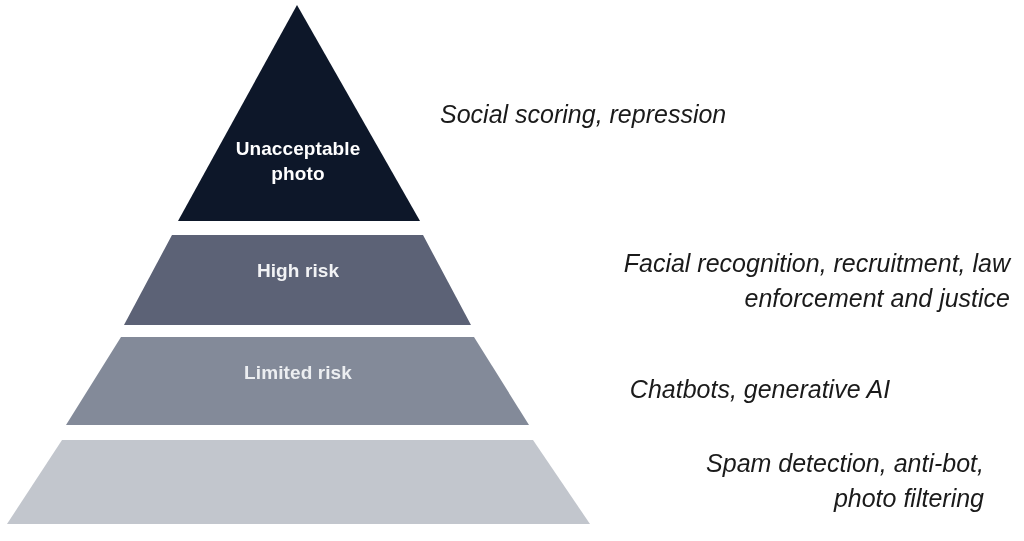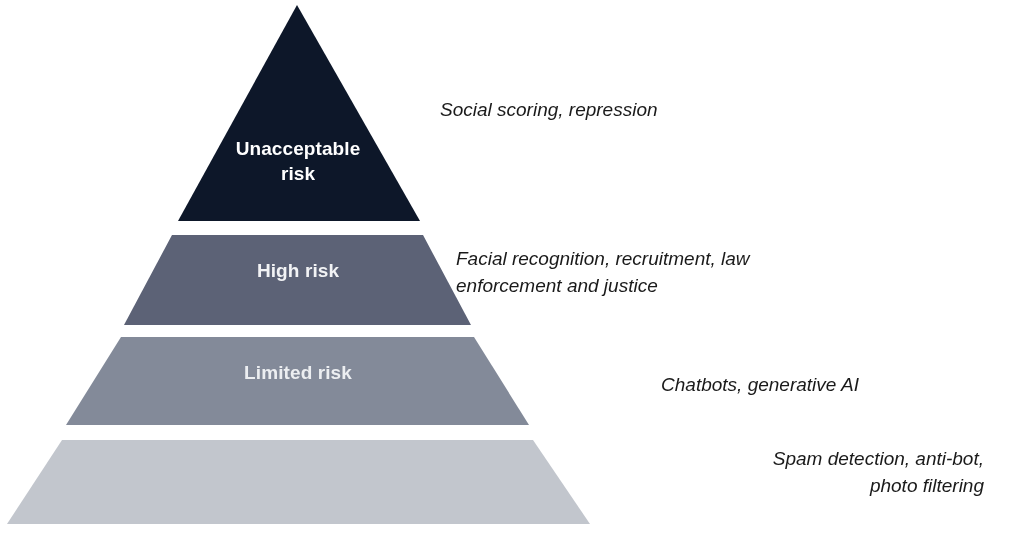--- a/index.html
+++ b/index.html
@@ -58,36 +58,36 @@
   #tier-label-3 {
     left: 62px;
     top: 464px;
     width: 472px;
     font-size: 19px;
     color: #e2e5e9;
   }
   .annotation {
     position: absolute;
     font-style: italic;
-    font-size: 19px;
+    font-size: 25px;
     line-height: 1.40;
     color: #1a1a1a;
     white-space: pre-line;
   }
   #annotation-0 {
     left: 440px;
     top: 97px;
     width: 560px;
     text-align: left;
   }
   #annotation-1 {
-    left: 456px;
+    left: 480px;
     top: 246px;
     width: 530px;
-    text-align: left;
+    text-align: right;
   }
   #annotation-2 {
     left: 540px;
     top: 360px;
     width: 440px;
     text-align: center;
     margin-top: 12px;
   }
   #annotation-3 {
     left: 584px;
@@ -102,21 +102,21 @@
 <div id="canvas">
 
   <svg id="pyramid-svg" viewBox="0 0 1024 541" xmlns="http://www.w3.org/2000/svg">
     <polygon points="297,5 420,221 178,221" fill="#0d1729"></polygon>
     <polygon points="172,235 423,235 471,325 124,325" fill="#5c6276"></polygon>
     <polygon points="121,337 474,337 529,425 66,425" fill="#838a99"></polygon>
     <polygon points="62,440 533,440 590,524 7,524" fill="#c2c6cd"></polygon>
   </svg>
 
   <div class="tier-label" id="tier-label-0">Unacceptable
-risk</div>
+photo</div>
 
   <div class="tier-label" id="tier-label-1">High risk</div>
 
   <div class="tier-label" id="tier-label-2">Limited risk</div>
 
 
   <div class="annotation" id="annotation-0">Social scoring, repression</div>
 
   <div class="annotation" id="annotation-1">Facial recognition, recruitment, law
 enforcement and justice</div>

